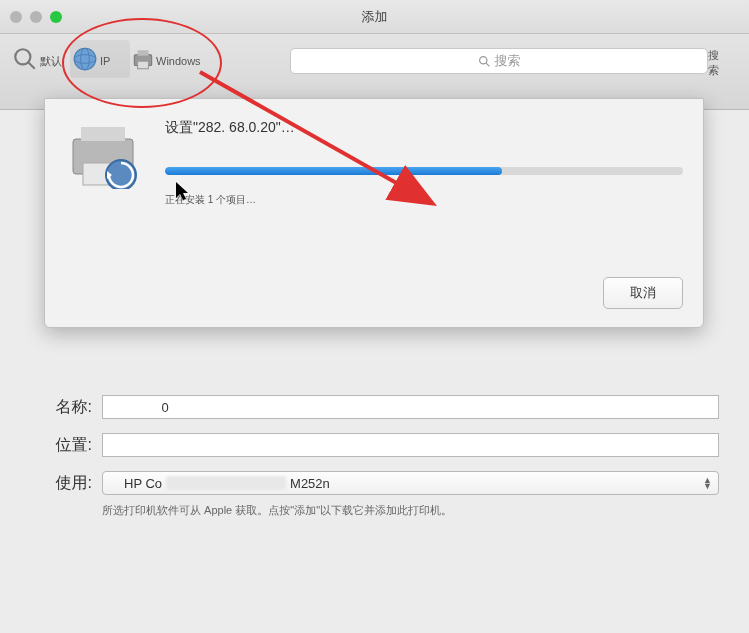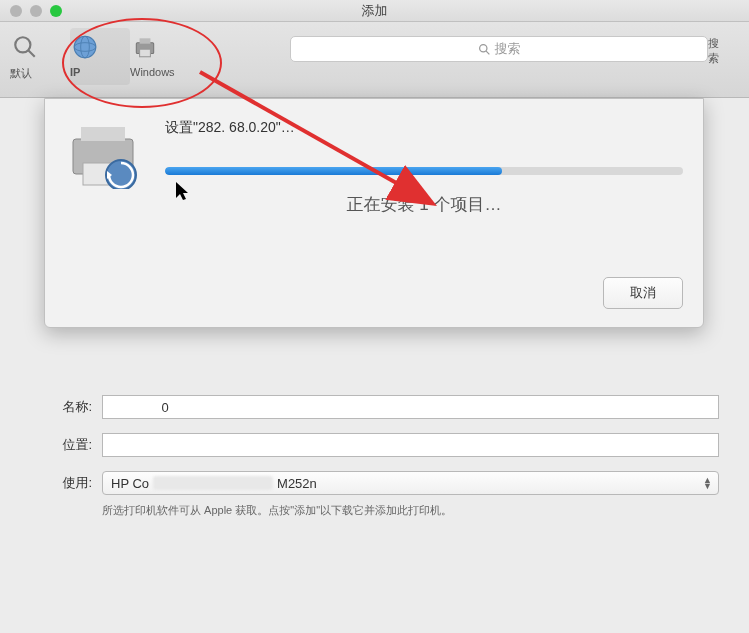--- a/index.html
+++ b/index.html
@@ -7,21 +7,21 @@
       font-family: -apple-system, "Helvetica Neue", Arial, sans-serif;
       background: #ececec;
       width: 749px;
       height: 633px;
       overflow: hidden;
       position: relative;
       font-size: 13px;
       color: #333;
     }
     .titlebar {
-      height: 22px;
+      height: 34px;
       background: linear-gradient(#e8e8e8, #dcdcdc);
       display: flex;
       align-items: center;
       position: relative;
       border-bottom: 1px solid #c0c0c0;
     }
     .traffic-lights {
       display: flex;
       gap: 8px;
       padding-left: 10px;
@@ -46,40 +46,39 @@
       align-items: flex-start;
       padding: 6px 10px 0 10px;
     }
     .toolbar-tabs {
       display: flex;
       gap: 0;
     }
     .tab-item {
       width: 60px;
       display: flex;
-      flex-direction: column;
-      align-items: flex-start;
+      flex-direction: row;
+      align-items: center;
       padding: 4px 0;
       cursor: pointer;
     }
     .tab-icon {
       width: 30px; height: 30px;
       display: flex;
       align-items: center;
       justify-content: center;
     }
     .tab-label {
       font-size: 11px;
       color: #555;
       margin-top: 4px;
     }
     .tab-item.selected {
       background: rgba(0,0,0,0.05);
       border-radius: 4px;
-      font-weight: bold;
     }
     .search-container {
       flex: 1;
       margin-left: 100px;
       margin-right: 10px;
       display: flex;
       align-items: center;
     }
     .search-field {
       width: 100%;
@@ -157,23 +156,22 @@
       overflow: hidden;
       margin-bottom: 18px;
     }
     .progress-fill {
       height: 100%;
       width: 65%;
       background: linear-gradient(#4aa5f0, #1a7ad6);
       border-radius: 4px;
     }
     .status-text {
-      font-size: 17px;
+      font-size: 10px;
       color: #555;
-      text-align: center;
     }
     .sheet-buttons {
       position: absolute;
       right: 20px;
       bottom: 18px;
     }
     .mac-button {
       min-width: 80px;
       height: 32px;
       border-radius: 5px;
@@ -198,42 +196,42 @@
     }
     .form-row {
       display: flex;
       align-items: center;
       margin-bottom: 14px;
     }
     .form-label {
       width: 62px;
       text-align: right;
       margin-right: 10px;
-      font-size: 13px;
+      font-size: 16px;
       color: #333;
     }
     .text-input {
       flex: 1;
       height: 24px;
       border: 1px solid #b8b8b8;
       border-radius: 0;
       background: #fff;
       padding: 0 8px;
       font-size: 13px;
       color: #333;
     }
     .select-input {
       flex: 1;
       height: 24px;
       border: 1px solid #b8b8b8;
       border-radius: 4px;
       background: linear-gradient(#fdfdfd, #f0f0f0);
       display: flex;
       align-items: center;
-      padding: 0 8px;
+      padding: 0 21px;
       font-size: 13px;
       position: relative;
       cursor: pointer;
     }
     .select-arrows {
       position: absolute;
       right: 6px;
       display: flex;
       flex-direction: column;
       line-height: 6px;

